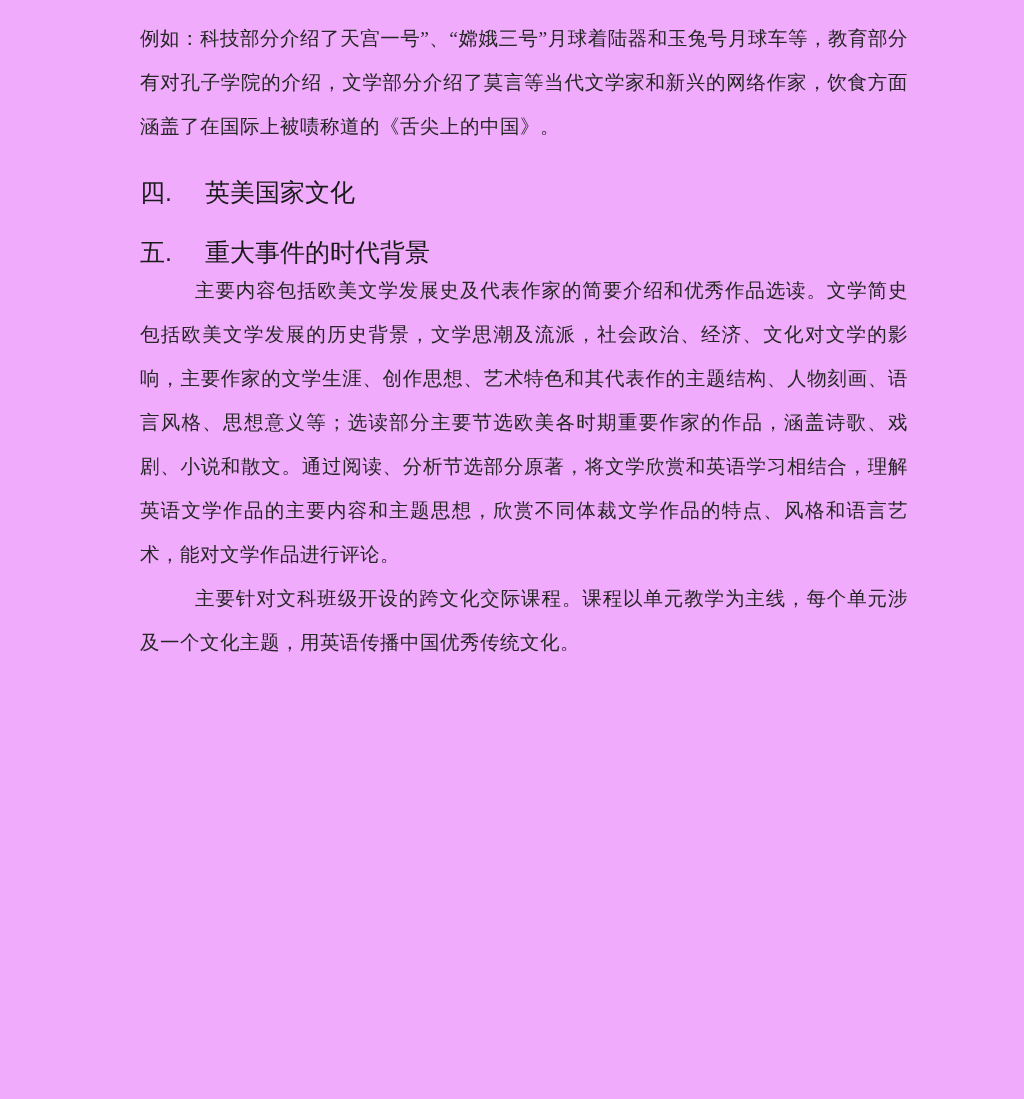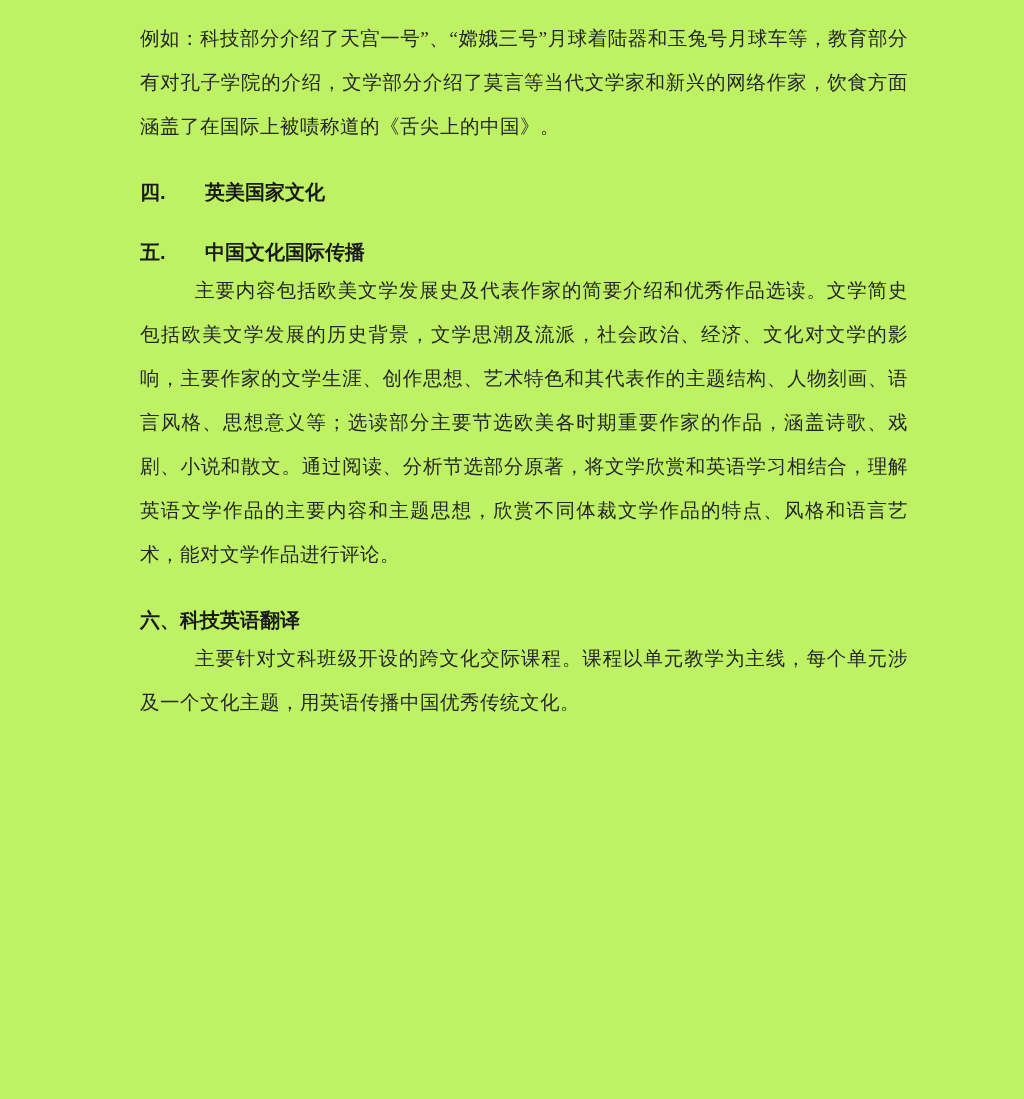--- a/index.html
+++ b/index.html
@@ -11,39 +11,39 @@
     width: 1024px;
     height: 1099px;
     overflow: hidden;
     font-family: "Liberation Serif", "DejaVu Serif", serif;
   }
   .page {
     box-sizing: border-box;
     width: 1024px;
     height: 1099px;
     padding: 17px 116px 0 140px;
-    background: #bef264;
+    background: #f0abfc;
     color: #262626;
   }
   .para {
     margin: 0;
     font-size: 19.5px;
     line-height: 44px;
     text-align: justify;
     text-justify: inter-ideograph;
     letter-spacing: 0.5px;
     color: #262626;
   }
   .para.indent {
     text-indent: 55px;
   }
   .heading {
     margin: 26px 0 0 0;
-    font-size: 20px;
-    font-weight: bold;
+    font-size: 25px;
+    font-weight: normal;
     line-height: 34px;
     color: #1a1a1a;
     font-family: "Liberation Sans", "DejaVu Sans", sans-serif;
   }
   .heading .num {
     display: inline;
   }
   .heading.tabbed .num {
     display: inline-block;
     width: 65px;
@@ -54,23 +54,20 @@
 
 <div class="page">
 
   <p class="para">例如：科技部分介绍了天宫一号”、“嫦娥三号”月球着陆器和玉兔号月球车等，教育部分有对孔子学院的介绍，文学部分介绍了莫言等当代文学家和新兴的网络作家，饮食方面涵盖了在国际上被啧称道的《舌尖上的中国》。</p>
 
   <h2 class="heading tabbed">
     <span class="num">四.</span><span class="title">英美国家文化</span>
   </h2>
 
   <h2 class="heading tabbed">
-    <span class="num">五.</span><span class="title">中国文化国际传播</span>
+    <span class="num">五.</span><span class="title">重大事件的时代背景</span>
   </h2>
   <p class="para indent">主要内容包括欧美文学发展史及代表作家的简要介绍和优秀作品选读。文学简史包括欧美文学发展的历史背景，文学思潮及流派，社会政治、经济、文化对文学的影响，主要作家的文学生涯、创作思想、艺术特色和其代表作的主题结构、人物刻画、语言风格、思想意义等；选读部分主要节选欧美各时期重要作家的作品，涵盖诗歌、戏剧、小说和散文。通过阅读、分析节选部分原著，将文学欣赏和英语学习相结合，理解英语文学作品的主要内容和主题思想，欣赏不同体裁文学作品的特点、风格和语言艺术，能对文学作品进行评论。</p>
 
-  <h2 class="heading">
-    <span class="num">六、</span><span class="title">科技英语翻译</span>
-  </h2>
 
   <p class="para indent">主要针对文科班级开设的跨文化交际课程。课程以单元教学为主线，每个单元涉及一个文化主题，用英语传播中国优秀传统文化。</p>
 
 </div>
 
 </body></html>

